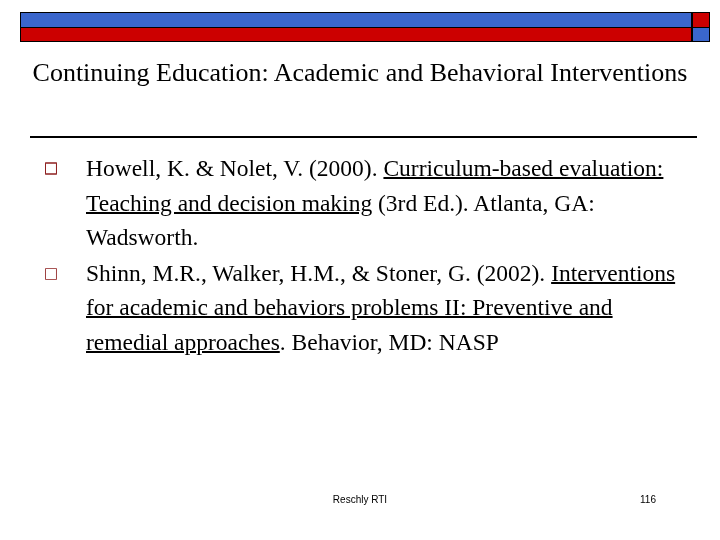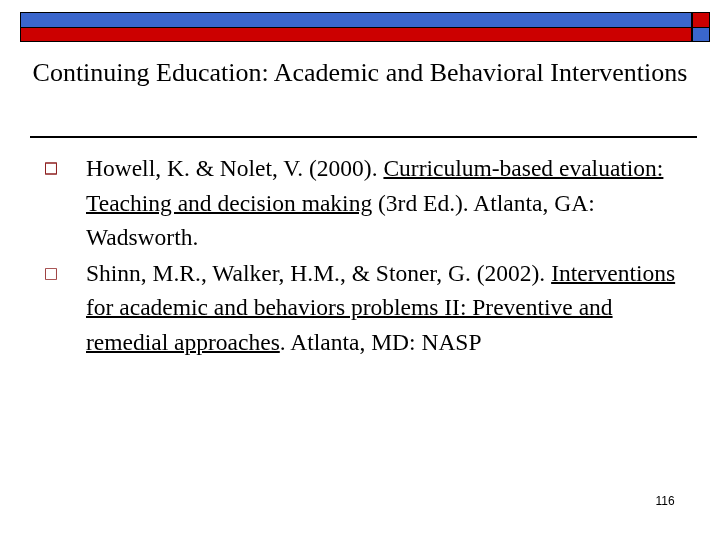--- a/index.html
+++ b/index.html
@@ -127,23 +127,23 @@
     font-family: "Liberation Sans", "DejaVu Sans", sans-serif;
     font-size: 10px;
     color: #000000;
   }
 
   .footer-page {
     position: absolute;
     left: 640px;
     top: 494px;
     width: 50px;
-    text-align: center;
+    text-align: left;
     font-family: "Liberation Sans", "DejaVu Sans", sans-serif;
-    font-size: 12px;
+    font-size: 10px;
     color: #000000;
   }
 </style>
 </head>
 <body>
 
 <div id="slide" style="background: rgb(255, 255, 255);">
 
   <div class="banner">
     <div class="stripe-top" style="background: rgb(58, 102, 204);"></div>
@@ -153,18 +153,19 @@
     <div class="stripe-top" style="background: rgb(204, 0, 0);"></div>
     <div class="stripe-bottom" style="background: rgb(58, 102, 204);"></div>
   </div>
 
   <div class="title">Continuing Education: Academic and Behavioral Interventions</div>
   <div class="title-rule"></div>
 
   <div class="body" id="reference-list">
       <div class="bullet-row" id="ref-sulzer-azaroff"><span class="bullet-marker" style="color: rgb(139, 26, 26);">□</span></div>
       <div class="bullet-row" id="ref-howell-nolet"><span class="bullet-marker" style="color: rgb(139, 26, 26);">□</span><span class="bullet-text"><span>Howell, K. &amp; Nolet, V. (2000). </span><u>Curriculum-based evaluation: Teaching and decision making</u><span> (3rd Ed.). Atlanta, GA: Wadsworth.</span></span></div>
-      <div class="bullet-row" id="ref-shinn-walker-stoner"><span class="bullet-marker" style="color: rgb(139, 26, 26);">□</span><span class="bullet-text"><span>Shinn, M.R., Walker, H.M., &amp; Stoner, G. (2002). </span><u>Interventions for academic and behaviors problems II:  Preventive and remedial approaches</u><span>.  Atlanta, MD: NASP</span></span></div>
+      <div class="bullet-row" id="ref-shinn-walker-stoner"><span class="bullet-marker" style="color: rgb(139, 26, 26);">□</span><span class="bullet-text"><span>Shinn, M.R., Walker, H.M., &amp; Stoner, G. (2002). </span><u>Interventions for academic and behaviors problems II:  Preventive and remedial approaches</u><span>.  Behavior, MD: NASP</span></span></div>
     </div>
 
+  <div class="footer-note">Reschly RTI</div>
   <div class="footer-page">116</div>
 
 </div>
 
 </body></html>

